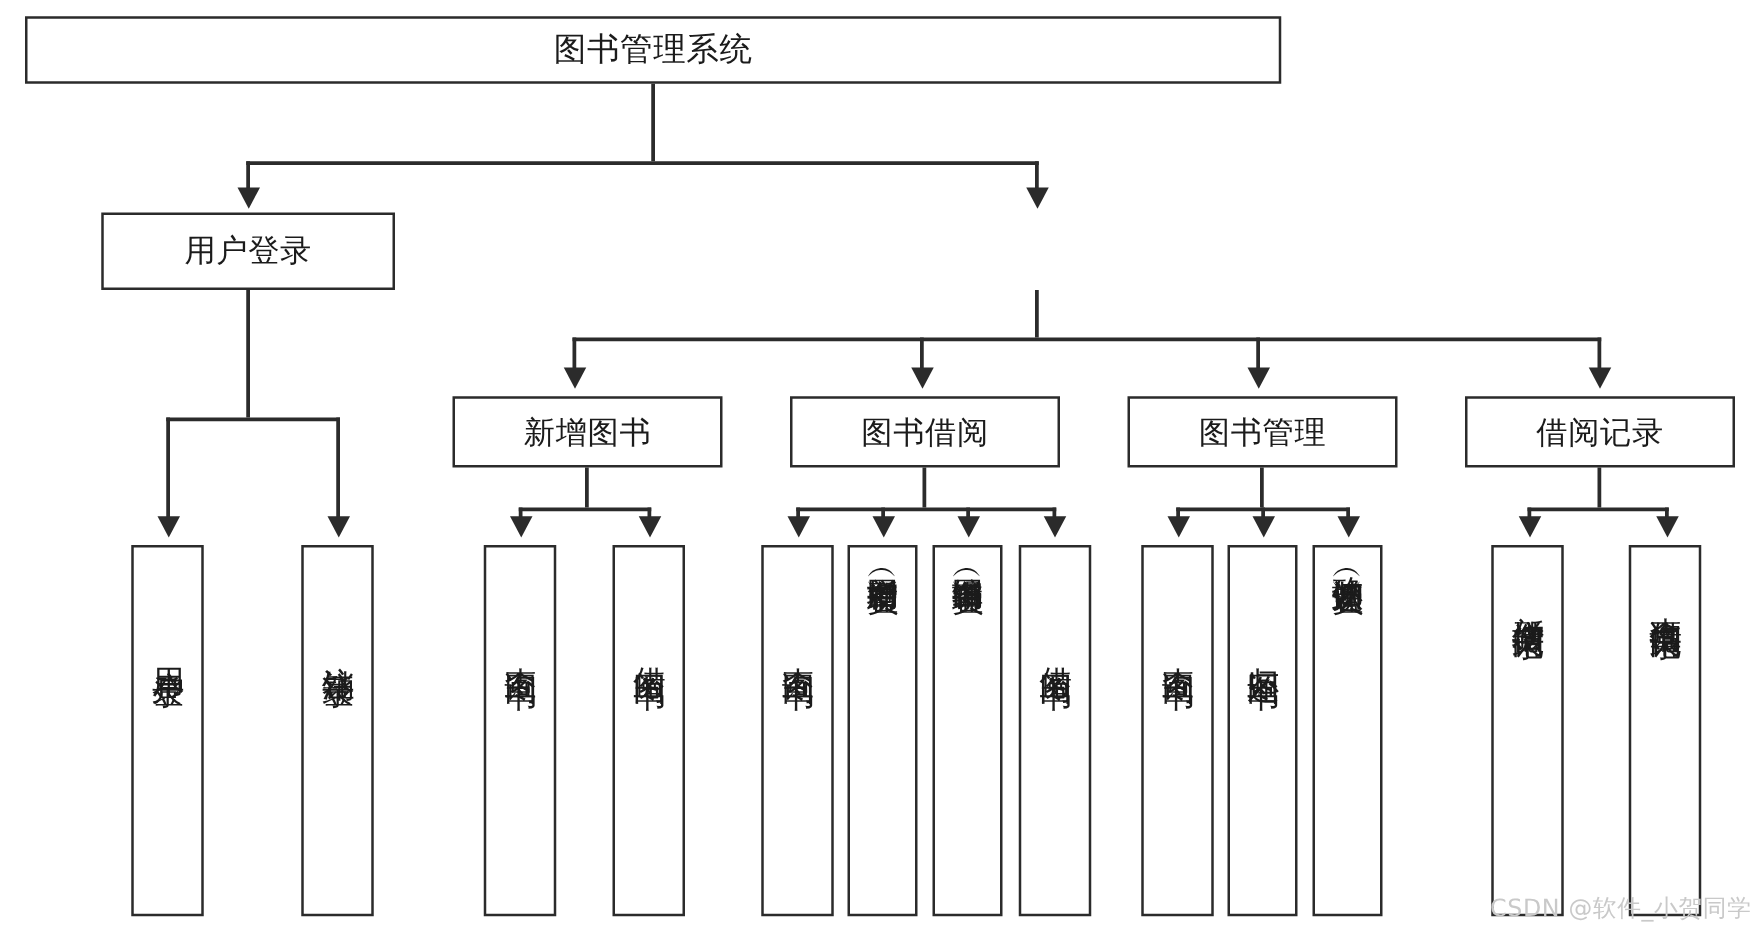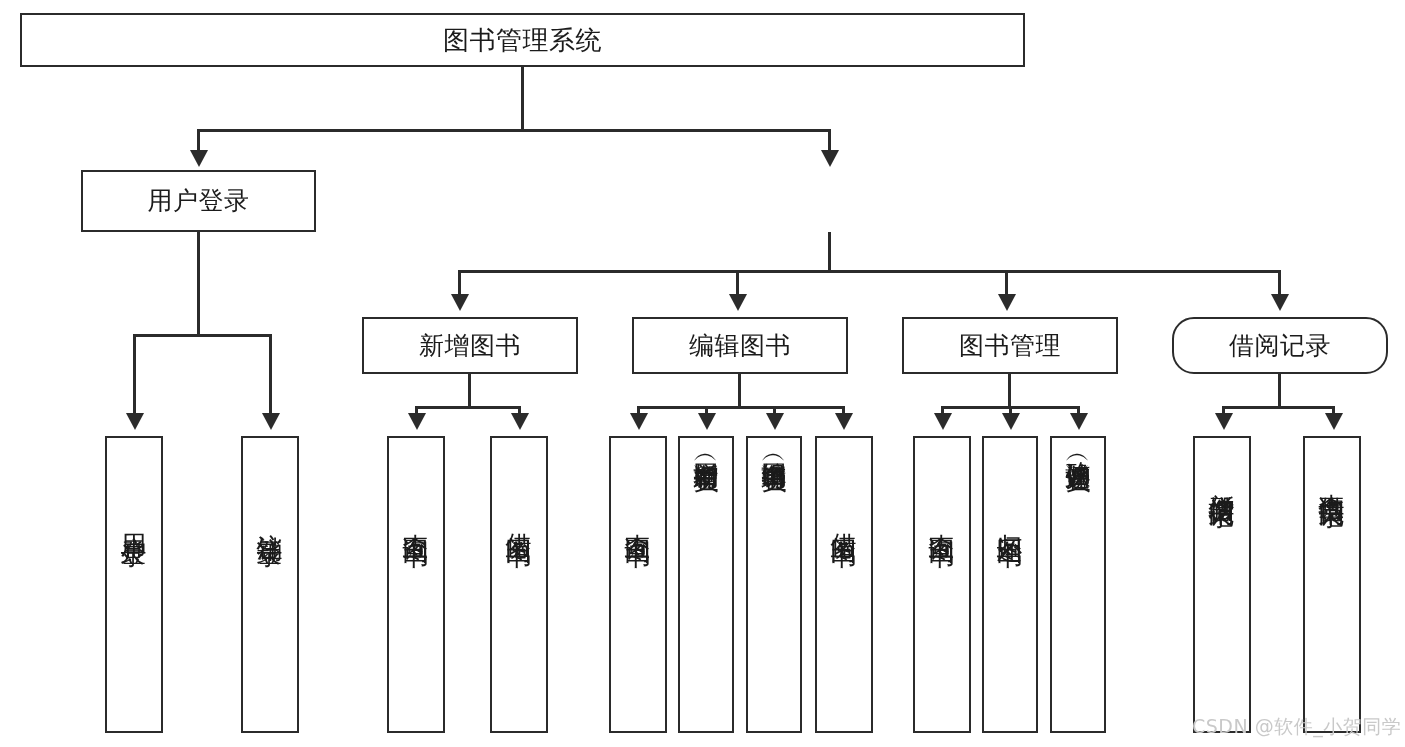--- a/index.html
+++ b/index.html
@@ -105,26 +105,26 @@
   <div class="arrow" style="left:729px;top:294px;"></div>
   <div class="ln v" style="left:1005px;top:270px;height:26px;"></div>
   <div class="arrow" style="left:998px;top:294px;"></div>
   <div class="ln v" style="left:1278px;top:270px;height:26px;"></div>
   <div class="arrow" style="left:1271px;top:294px;"></div>
 
   <div class="node h-node" style="left:362px;top:317px;width:216px;height:57px;">
     <span class="lbl">新增图书</span>
   </div>
   <div class="node h-node" style="left:632px;top:317px;width:216px;height:57px;">
-    <span class="lbl">编辑图书</span>
+    <span class="lbl">图书借阅</span>
   </div>
   <div class="node h-node" style="left:902px;top:317px;width:216px;height:57px;">
     <span class="lbl">图书管理</span>
   </div>
-  <div class="node h-node" style="left:1172px;top:317px;width:216px;height:57px;border-radius:22px;">
+  <div class="node h-node" style="left:1172px;top:317px;width:216px;height:57px;">
     <span class="lbl">借阅记录</span>
   </div>
 
   <div class="ln v" style="left:468px;top:374px;height:32px;"></div>
   <div class="ln h" style="left:415px;top:406px;width:106px;"></div>
   <div class="ln v" style="left:415px;top:406px;height:9px;"></div>
   <div class="arrow" style="left:408px;top:413px;"></div>
   <div class="ln v" style="left:518px;top:406px;height:9px;"></div>
   <div class="arrow" style="left:511px;top:413px;"></div>
 

